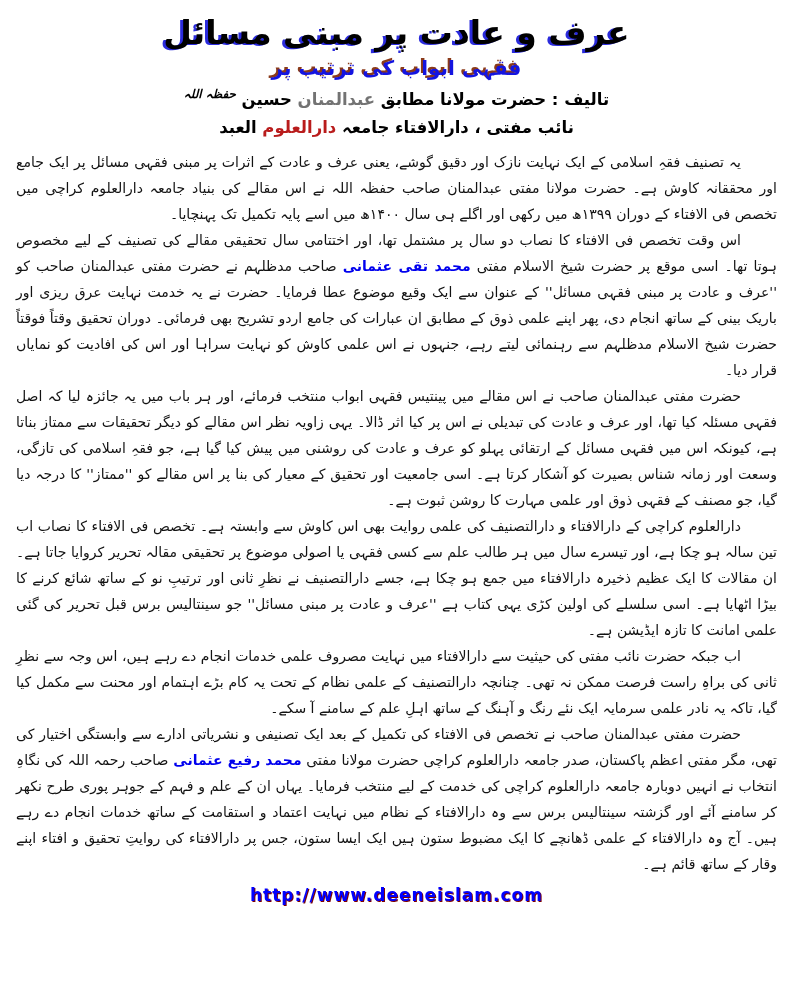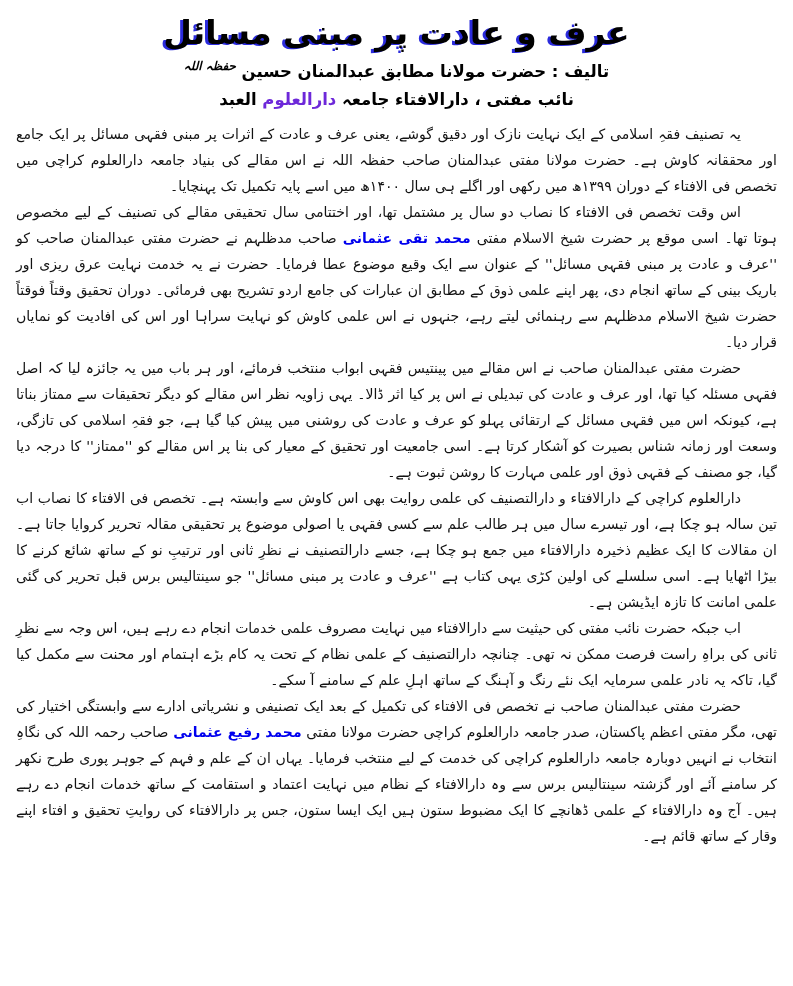--- a/index.html
+++ b/index.html
@@ -79,29 +79,31 @@
     text-shadow: 1px 1px 0 #7a0000;
   }
 </style>
 </head>
 <body>
 
 <div class="page">
 
   <h1 class="title">عرف و عادت پر مبنی مسائل</h1>
 
+  <h2 class="subtitle">فقہی ابواب کی ترتیب پر</h2>
 
-  <div class="byline"><span>تالیف : حضرت مولانا مطابق </span><span style="color: #000000; text-align: right;">عبدالمنان</span><span> حسین </span><span style="font-size: 0.72em; vertical-align: super; font-style: italic;">حفظہ اللہ</span></div>
+  <div class="byline"><span>تالیف : حضرت مولانا مطابق </span><span style="color: #737373; text-align: right;">عبدالمنان</span><span> حسین </span><span style="font-size: 0.72em; vertical-align: super; font-style: italic;">حفظہ اللہ</span></div>
 
-  <div class="byline2"><span>نائب مفتی ، دارالافتاء جامعہ </span><span style="color: #6d28d9;">دارالعلوم</span><span> العبد</span></div>
+  <div class="byline2"><span>نائب مفتی ، دارالافتاء جامعہ </span><span style="color: #b91c1c;">دارالعلوم</span><span> العبد</span></div>
 
   <div class="body-text">
     <p><span>یہ تصنیف فقہِ اسلامی کے ایک نہایت نازک اور دقیق گوشے، یعنی عرف و عادت کے اثرات پر مبنی فقہی مسائل پر ایک جامع اور محققانہ کاوش ہے۔ حضرت مولانا مفتی عبدالمنان صاحب حفظہ اللہ نے اس مقالے کی بنیاد جامعہ دارالعلوم کراچی میں تخصص فی الافتاء کے دوران ۱۳۹۹ھ میں رکھی اور اگلے ہی سال ۱۴۰۰ھ میں اسے پایہ تکمیل تک پہنچایا۔</span></p>
     <p><span>اس وقت تخصص فی الافتاء کا نصاب دو سال پر مشتمل تھا، اور اختتامی سال تحقیقی مقالے کی تصنیف کے لیے مخصوص ہوتا تھا۔ اسی موقع پر حضرت شیخ الاسلام مفتی </span><span style="color: rgb(0, 0, 238); font-weight: bold;">محمد تقی عثمانی</span><span> صاحب مدظلہم نے حضرت مفتی عبدالمنان صاحب کو ''عرف و عادت پر مبنی فقہی مسائل'' کے عنوان سے ایک وقیع موضوع عطا فرمایا۔ حضرت نے یہ خدمت نہایت عرق ریزی اور باریک بینی کے ساتھ انجام دی، پھر اپنے علمی ذوق کے مطابق ان عبارات کی جامع اردو تشریح بھی فرمائی۔ دوران تحقیق وقتاً فوقتاً حضرت شیخ الاسلام مدظلہم سے رہنمائی لیتے رہے، جنہوں نے اس علمی کاوش کو نہایت سراہا اور اس کی افادیت کو نمایاں قرار دیا۔</span></p>
     <p><span>حضرت مفتی عبدالمنان صاحب نے اس مقالے میں پینتیس فقہی ابواب منتخب فرمائے، اور ہر باب میں یہ جائزہ لیا کہ اصل فقہی مسئلہ کیا تھا، اور عرف و عادت کی تبدیلی نے اس پر کیا اثر ڈالا۔ یہی زاویہ نظر اس مقالے کو دیگر تحقیقات سے ممتاز بناتا ہے، کیونکہ اس میں فقہی مسائل کے ارتقائی پہلو کو عرف و عادت کی روشنی میں پیش کیا گیا ہے، جو فقہِ اسلامی کی تازگی، وسعت اور زمانہ شناس بصیرت کو آشکار کرتا ہے۔ اسی جامعیت اور تحقیق کے معیار کی بنا پر اس مقالے کو ''ممتاز'' کا درجہ دیا گیا، جو مصنف کے فقہی ذوق اور علمی مہارت کا روشن ثبوت ہے۔</span></p>
     <p><span>دارالعلوم کراچی کے دارالافتاء و دارالتصنیف کی علمی روایت بھی اس کاوش سے وابستہ ہے۔ تخصص فی الافتاء کا نصاب اب تین سالہ ہو چکا ہے، اور تیسرے سال میں ہر طالب علم سے کسی فقہی یا اصولی موضوع پر تحقیقی مقالہ تحریر کروایا جاتا ہے۔ ان مقالات کا ایک عظیم ذخیرہ دارالافتاء میں جمع ہو چکا ہے، جسے دارالتصنیف نے نظرِ ثانی اور ترتیبِ نو کے ساتھ شائع کرنے کا بیڑا اٹھایا ہے۔ اسی سلسلے کی اولین کڑی یہی کتاب ہے ''عرف و عادت پر مبنی مسائل'' جو سینتالیس برس قبل تحریر کی گئی علمی امانت کا تازہ ایڈیشن ہے۔</span></p>
     <p><span>اب جبکہ حضرت نائب مفتی کی حیثیت سے دارالافتاء میں نہایت مصروف علمی خدمات انجام دے رہے ہیں، اس وجہ سے نظرِ ثانی کی براہِ راست فرصت ممکن نہ تھی۔ چنانچہ دارالتصنیف کے علمی نظام کے تحت یہ کام بڑے اہتمام اور محنت سے مکمل کیا گیا، تاکہ یہ نادر علمی سرمایہ ایک نئے رنگ و آہنگ کے ساتھ اہلِ علم کے سامنے آ سکے۔</span></p>
     <p><span>حضرت مفتی عبدالمنان صاحب نے تخصص فی الافتاء کی تکمیل کے بعد ایک تصنیفی و نشریاتی ادارے سے وابستگی اختیار کی تھی، مگر مفتی اعظم پاکستان، صدر جامعہ دارالعلوم کراچی حضرت مولانا مفتی </span><span style="color: rgb(0, 0, 238); font-weight: bold;">محمد رفیع عثمانی</span><span> صاحب رحمہ اللہ کی نگاہِ انتخاب نے انہیں دوبارہ جامعہ دارالعلوم کراچی کی خدمت کے لیے منتخب فرمایا۔ یہاں ان کے علم و فہم کے جوہر پوری طرح نکھر کر سامنے آئے اور گزشتہ سینتالیس برس سے وہ دارالافتاء کے نظام میں نہایت اعتماد و استقامت کے ساتھ خدمات انجام دے رہے ہیں۔ آج وہ دارالافتاء کے علمی ڈھانچے کا ایک مضبوط ستون ہیں ایک ایسا ستون، جس پر دارالافتاء کی روایتِ تحقیق و افتاء اپنے وقار کے ساتھ قائم ہے۔</span></p>
   </div>
 
 
+  <a class="site-link" href="#">http://www.deeneislam.com</a>
 
 </div>
 
 </body></html>

